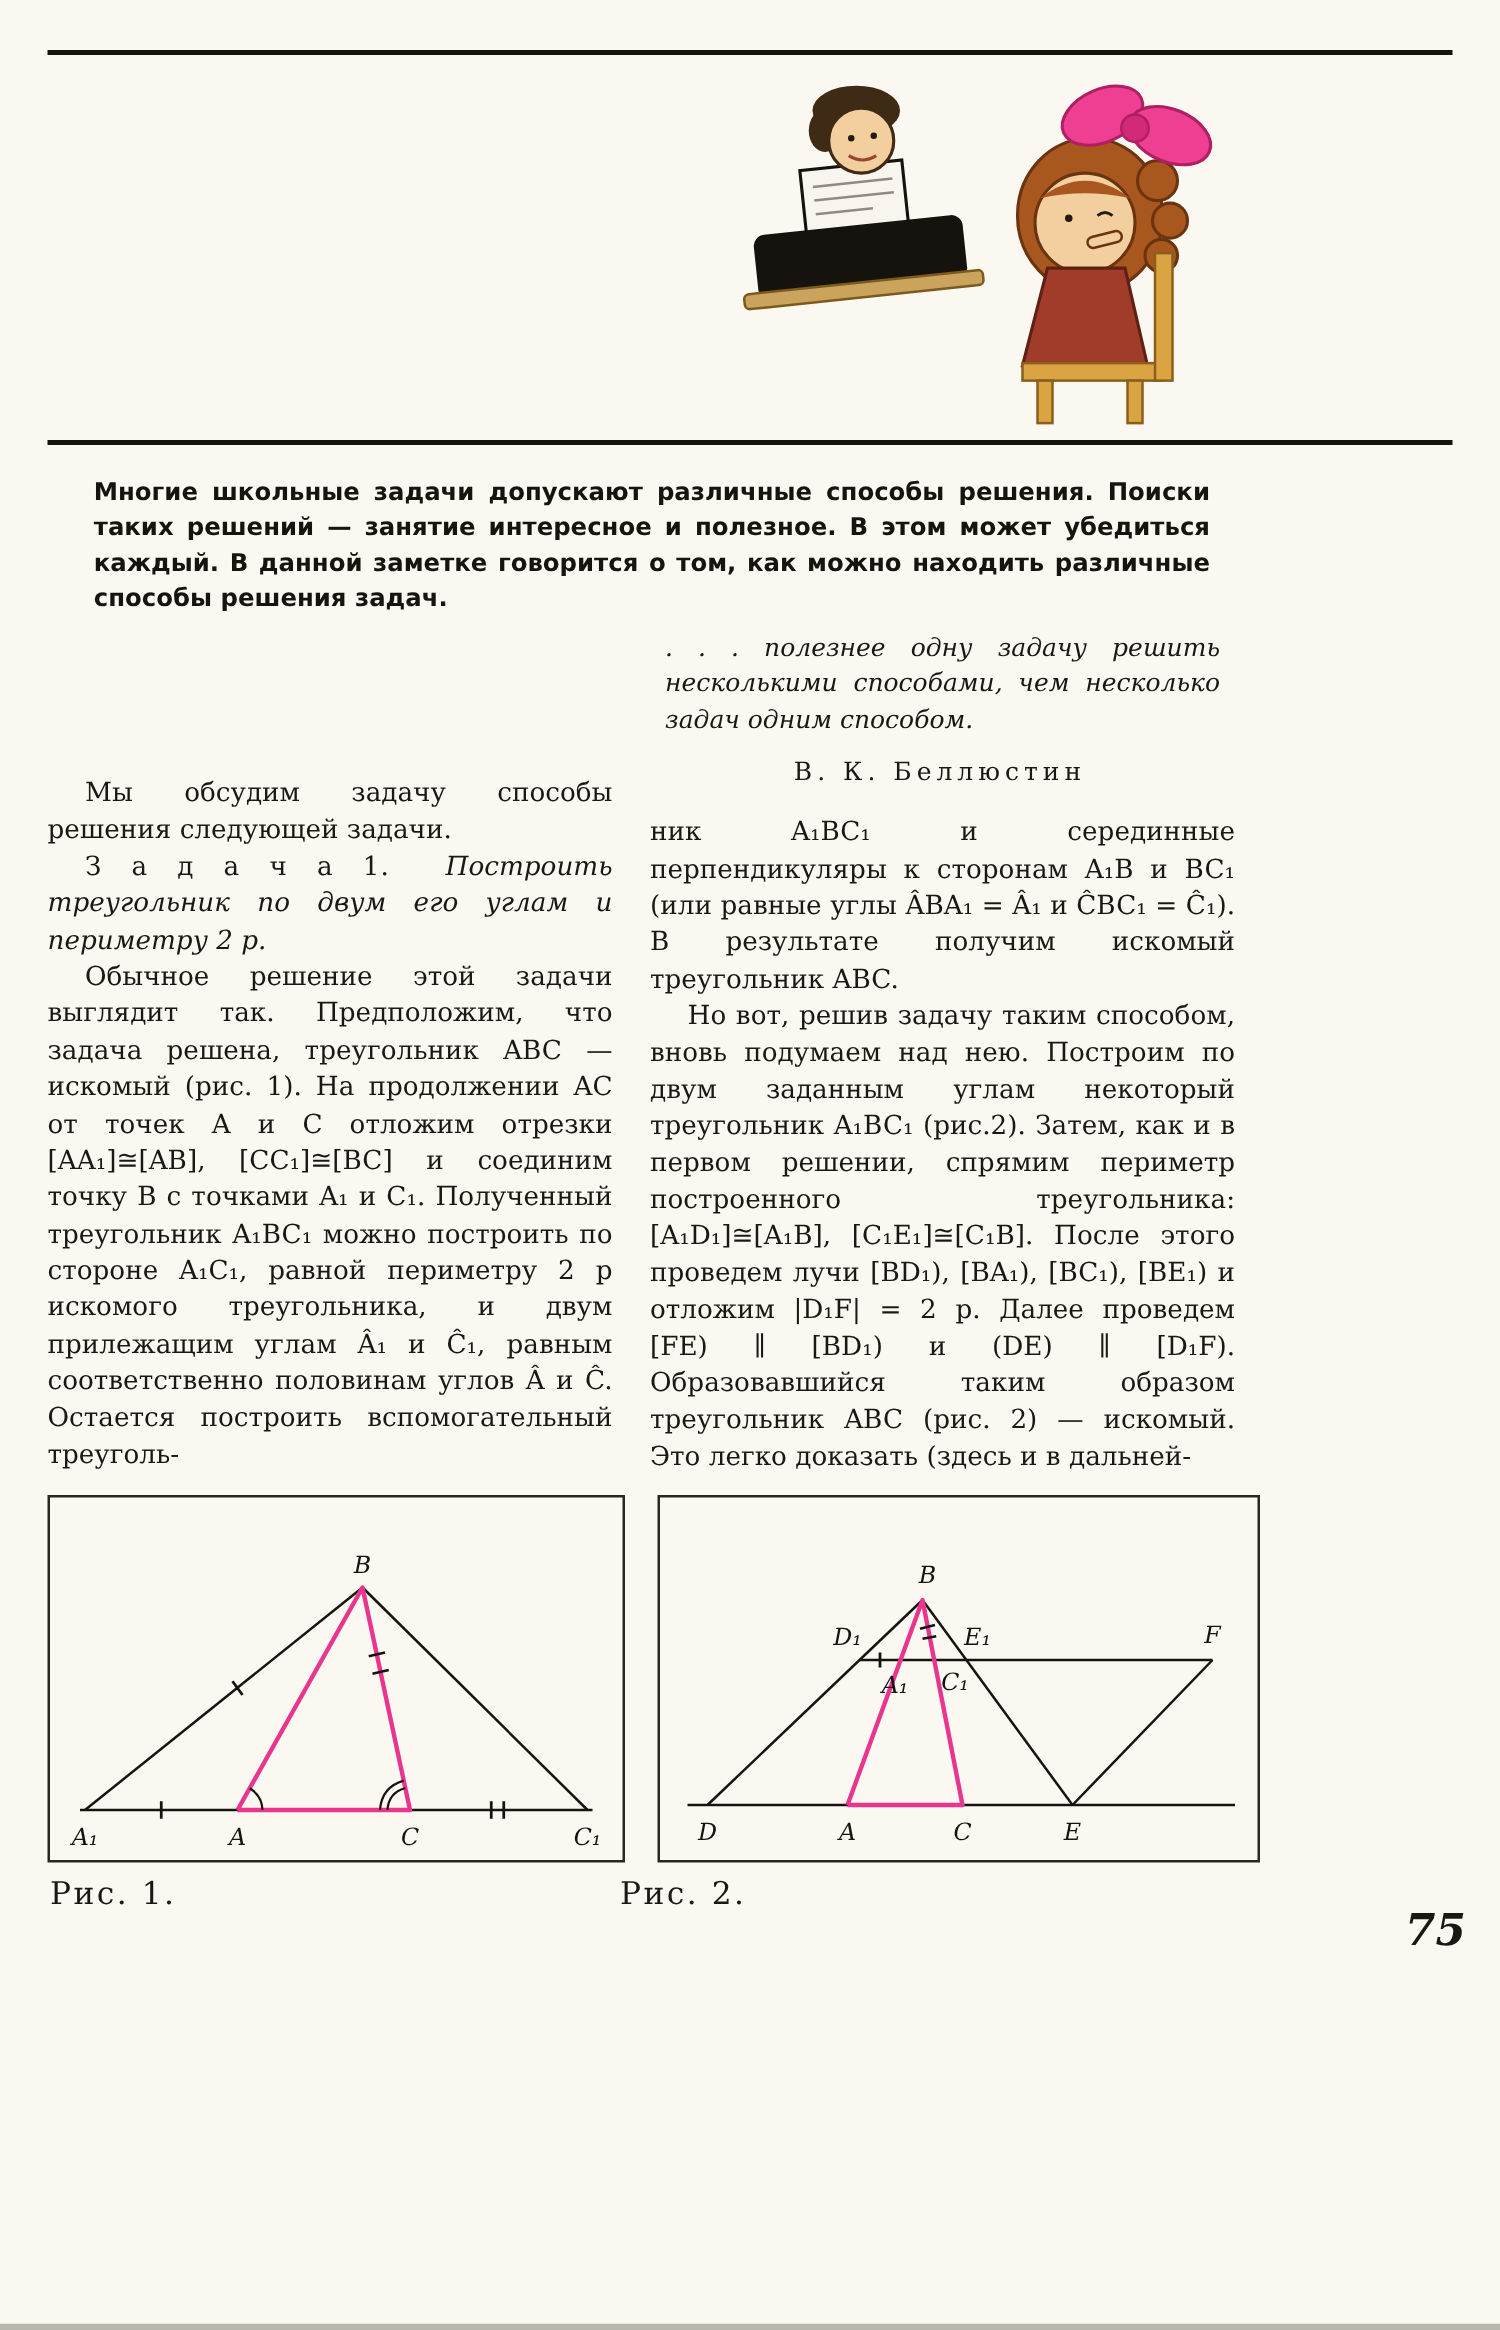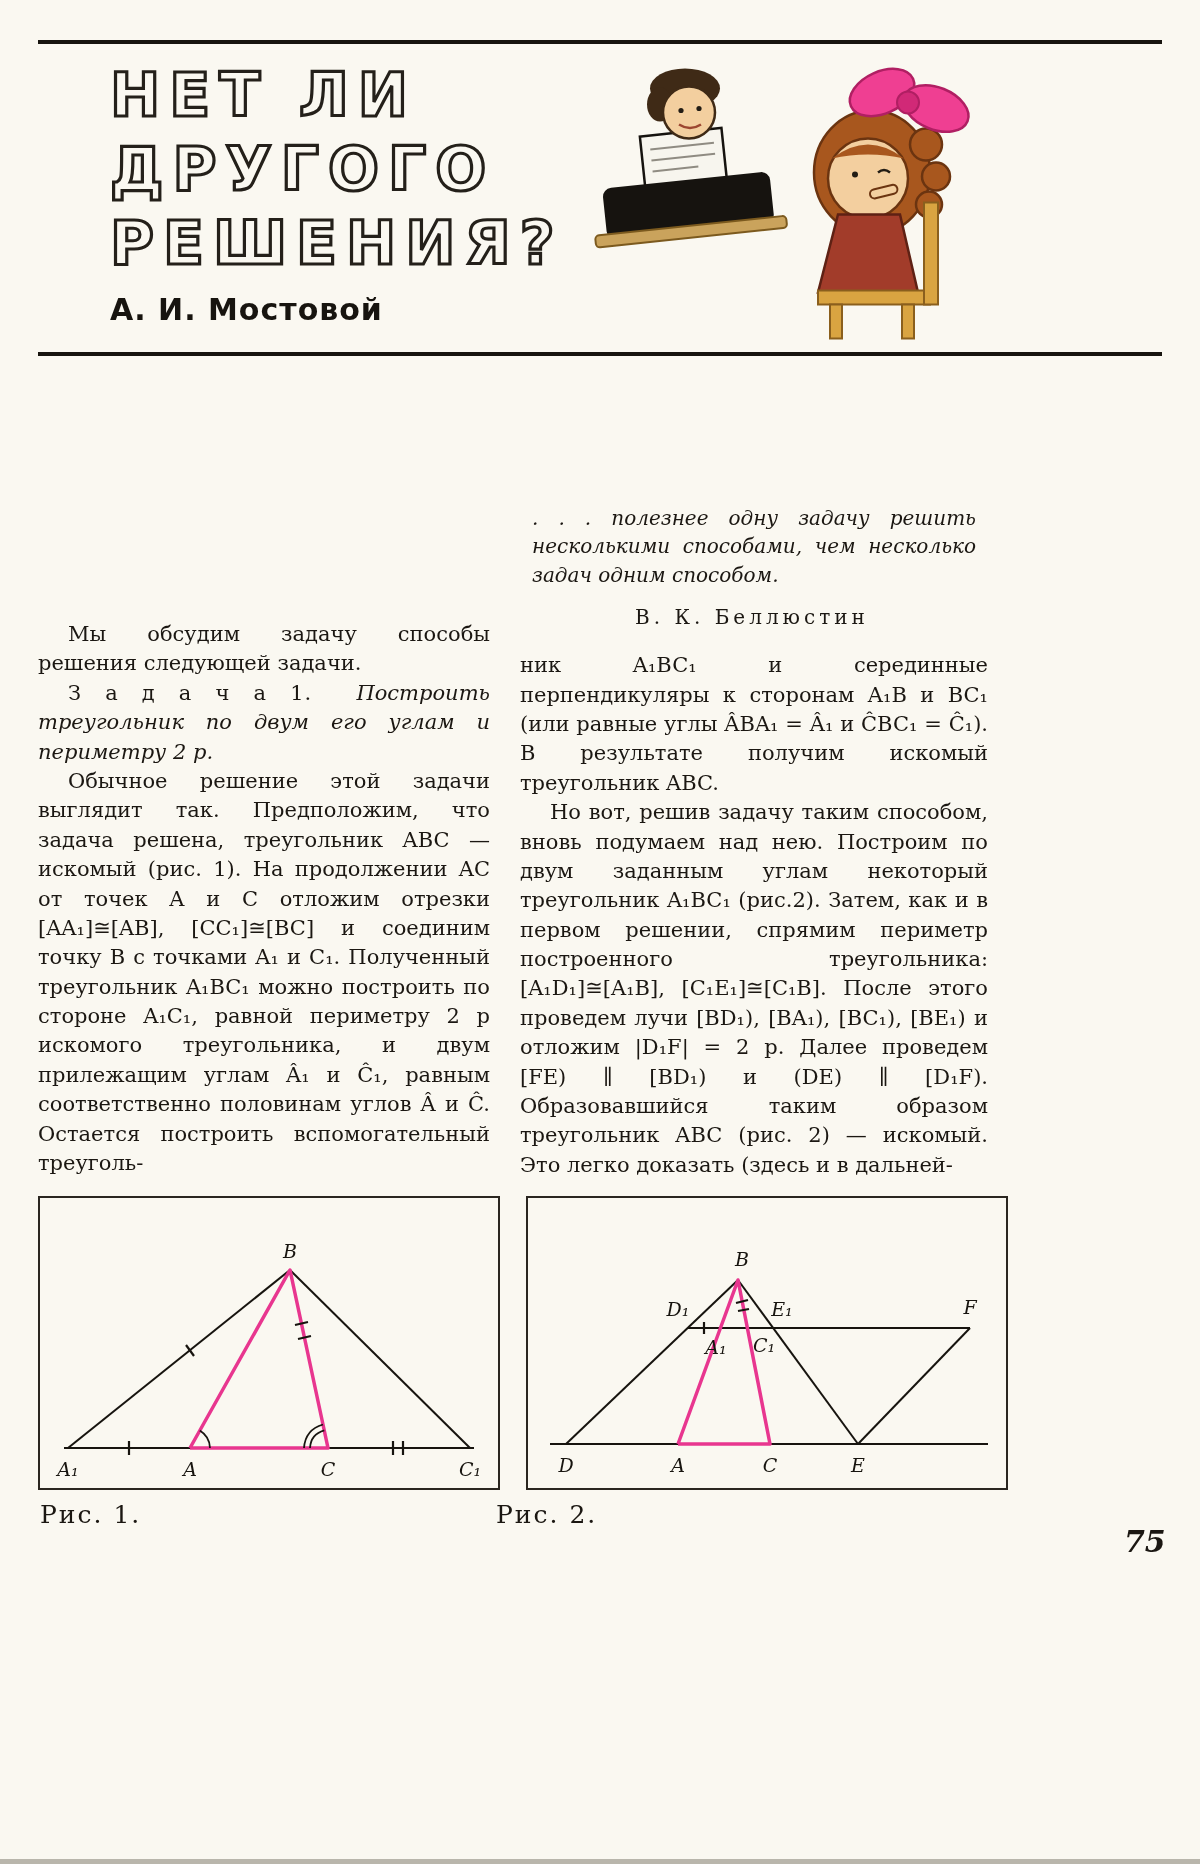--- a/index.html
+++ b/index.html
@@ -51,37 +51,31 @@
   .figbox{border:2px solid #2a2620;background:#faf8f1;}
   .figbox svg{display:block;}
   .svg-label{font-family:"DejaVu Serif",serif;font-style:italic;font-size:19px;fill:#17140f;}
 
   .caption{position:absolute;top:1500px;font-size:25px;letter-spacing:2px;}
   .caption-1{left:40px;}
   .caption-2{left:496px;}
 
   .page-num{
     position:absolute;left:1124px;top:1524px;
-    font-size:30px;font-weight:700;font-style:italic;
+    font-size:35px;font-weight:700;font-style:italic;
   }
   .bottom-edge{position:absolute;left:0;right:0;bottom:0;height:5px;background:#b9b6ac;}
 </style>
 </head>
 <body>
 
 <div class="page">
 
   <div class="rule rule-top"></div>
 
-  <div class="title-block">
-    <div class="title-line">НЕТ ЛИ</div>
-    <div class="title-line">ДРУГОГО</div>
-    <div class="title-line">РЕШЕНИЯ?</div>
-    <div class="author">А. И. Мостовой</div>
-  </div>
 
   <svg class="illustration" viewBox="0 0 470 290">
 
     <g transform="rotate(-6 130 150)">
       <rect x="95" y="80" width="82" height="54" fill="#f7f5ee" stroke="#16130f" stroke-width="2.5"></rect>
       <line x1="104" y1="94" x2="168" y2="94" stroke="#8f8b82" stroke-width="2"></line>
       <line x1="104" y1="105" x2="168" y2="105" stroke="#8f8b82" stroke-width="2"></line>
       <line x1="104" y1="116" x2="150" y2="116" stroke="#8f8b82" stroke-width="2"></line>
       <rect x="52" y="128" width="168" height="52" rx="9" fill="#16130f"></rect>
       <rect x="40" y="174" width="192" height="12" rx="4" fill="#caa35c" stroke="#7c5a1e" stroke-width="2"></rect>
@@ -116,20 +110,21 @@
         <rect x="266" y="238" width="112" height="14" fill="#d9a441" stroke="#8a5f1d" stroke-width="2"></rect>
         <rect x="372" y="150" width="14" height="102" fill="#d9a441" stroke="#8a5f1d" stroke-width="2"></rect>
         <rect x="278" y="252" width="12" height="34" fill="#d9a441" stroke="#8a5f1d" stroke-width="2"></rect>
         <rect x="350" y="252" width="12" height="34" fill="#d9a441" stroke="#8a5f1d" stroke-width="2"></rect>
       </g>
     </g>
   </svg>
 
   <div class="rule rule-mid"></div>
 
+  <div class="intro">Многие школьные задачи допускают различные способы решения. Поиски таких решений — занятие интересное и полезное. В этом может убедиться каждый. В данной заметке говорится о том, как можно находить различные способы решения задач.</div>
 
   <div class="columns">
     <div class="col-left">
       <p class="body-par indent">Мы обсудим задачу способы решения следующей задачи.</p>
       <p class="body-par indent"><span class="task-label">З а д а ч а  1.</span>&nbsp;&nbsp;<span class="task-text">Построить треугольник по двум его углам и периметру 2 p.</span></p>
       <p class="body-par indent">Обычное решение этой задачи выглядит так. Предположим, что задача решена, треугольник ABC — искомый (рис. 1). На продолжении AC от точек A и C отложим отрезки [AA₁]≅[AB], [CC₁]≅[BC] и соединим точку B с точками A₁ и C₁. Полученный треугольник A₁BC₁ можно построить по стороне A₁C₁, равной периметру 2 p искомого треугольника, и двум прилежащим углам Â₁ и Ĉ₁, равным соответственно половинам углов Â и Ĉ. Остается построить вспомогательный треуголь-</p>
     </div>
     <div class="col-right">
       <p class="epigraph">. . . полезнее одну задачу решить несколькими способами, чем несколько задач одним способом.</p>
       <div class="attribution">В. К. Беллюстин</div>

